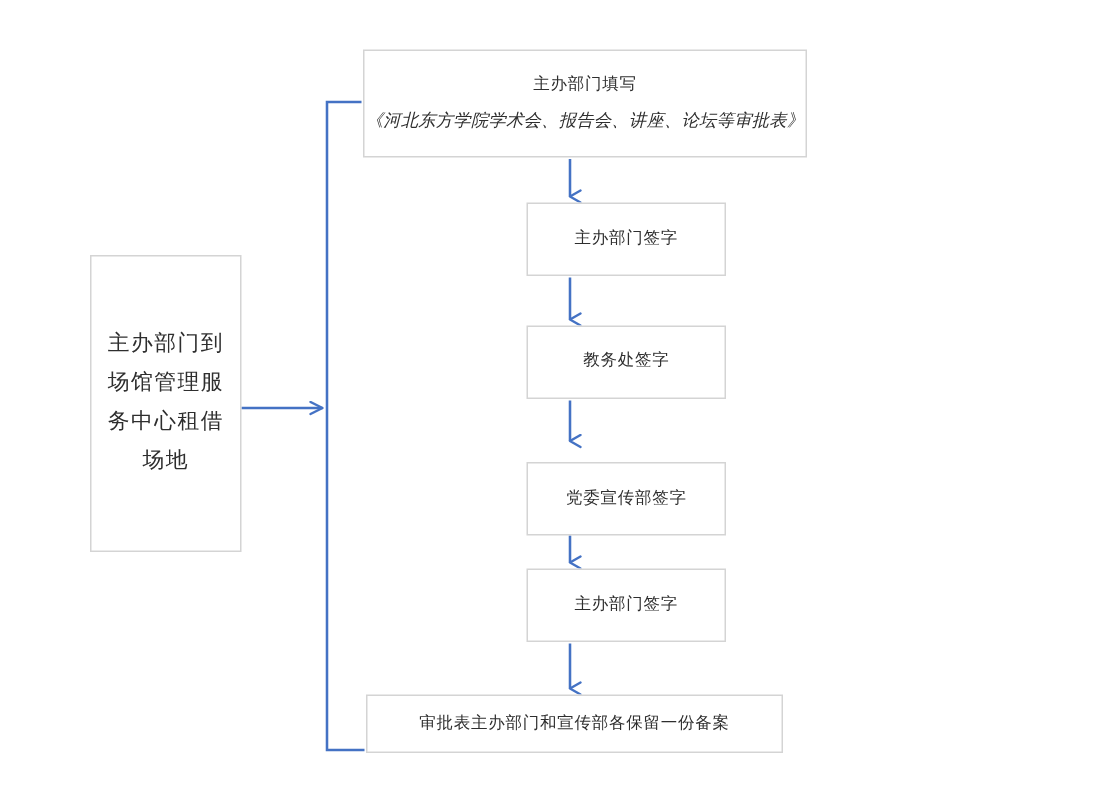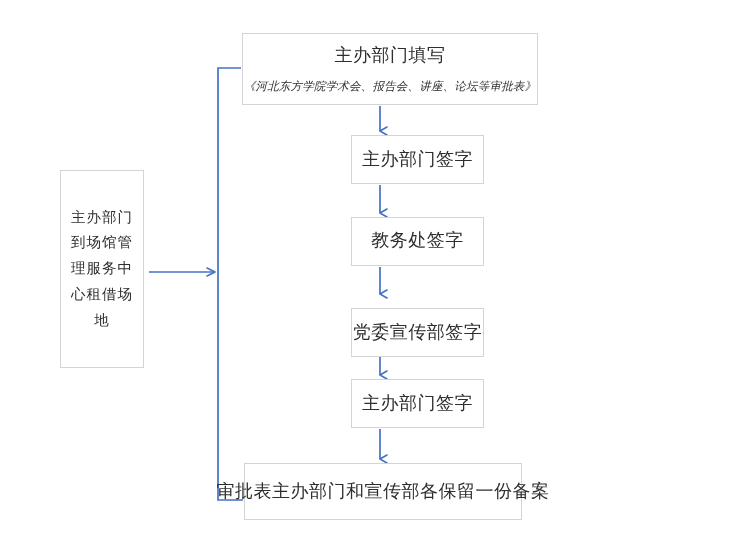--- a/index.html
+++ b/index.html
@@ -23,39 +23,39 @@
     border: 1px solid #d4d4d4;
     background: #ffffff;
     display: flex;
     flex-direction: column;
     align-items: center;
     justify-content: center;
     color: #2e2e2e;
     text-align: center;
   }
   .node .line-main {
-    font-size: 18px;
+    font-size: 11px;
     letter-spacing: 0.5px;
     line-height: 1.5;
     white-space: nowrap;
   }
   .node .line-sub {
     font-size: 11.5px;
     letter-spacing: 0.2px;
     line-height: 1.6;
     margin-top: 8px;
     white-space: nowrap;
     font-style: italic;
   }
 
   
   #start-node {
     left: 60px;
     top: 170px;
-    width: 84px;
+    width: 101px;
     height: 198px;
     padding: 6px 10px;
   }
   #start-node .wrap-text {
     font-size: 14.5px;
     line-height: 1.78;
     letter-spacing: 1px;
     width: 100%;
     word-break: break-all;
     text-align: center;
@@ -80,21 +80,21 @@
   #node-sign-host   { top: 135px; }
   #node-sign-acad   { top: 217px; font-family: Liberation Mono, monospace; }
   #node-sign-prop   { top: 308px; }
   #node-sign-leader { top: 379px; }
 
   
   #node-archive {
     left: 244px;
     top: 463px;
     width: 278px;
-    height: 57px;
+    height: 39px;
   }
 
   
   #connectors {
     position: absolute;
     left: 0;
     top: 0;
     width: 744px;
     height: 539px;
     pointer-events: none;

